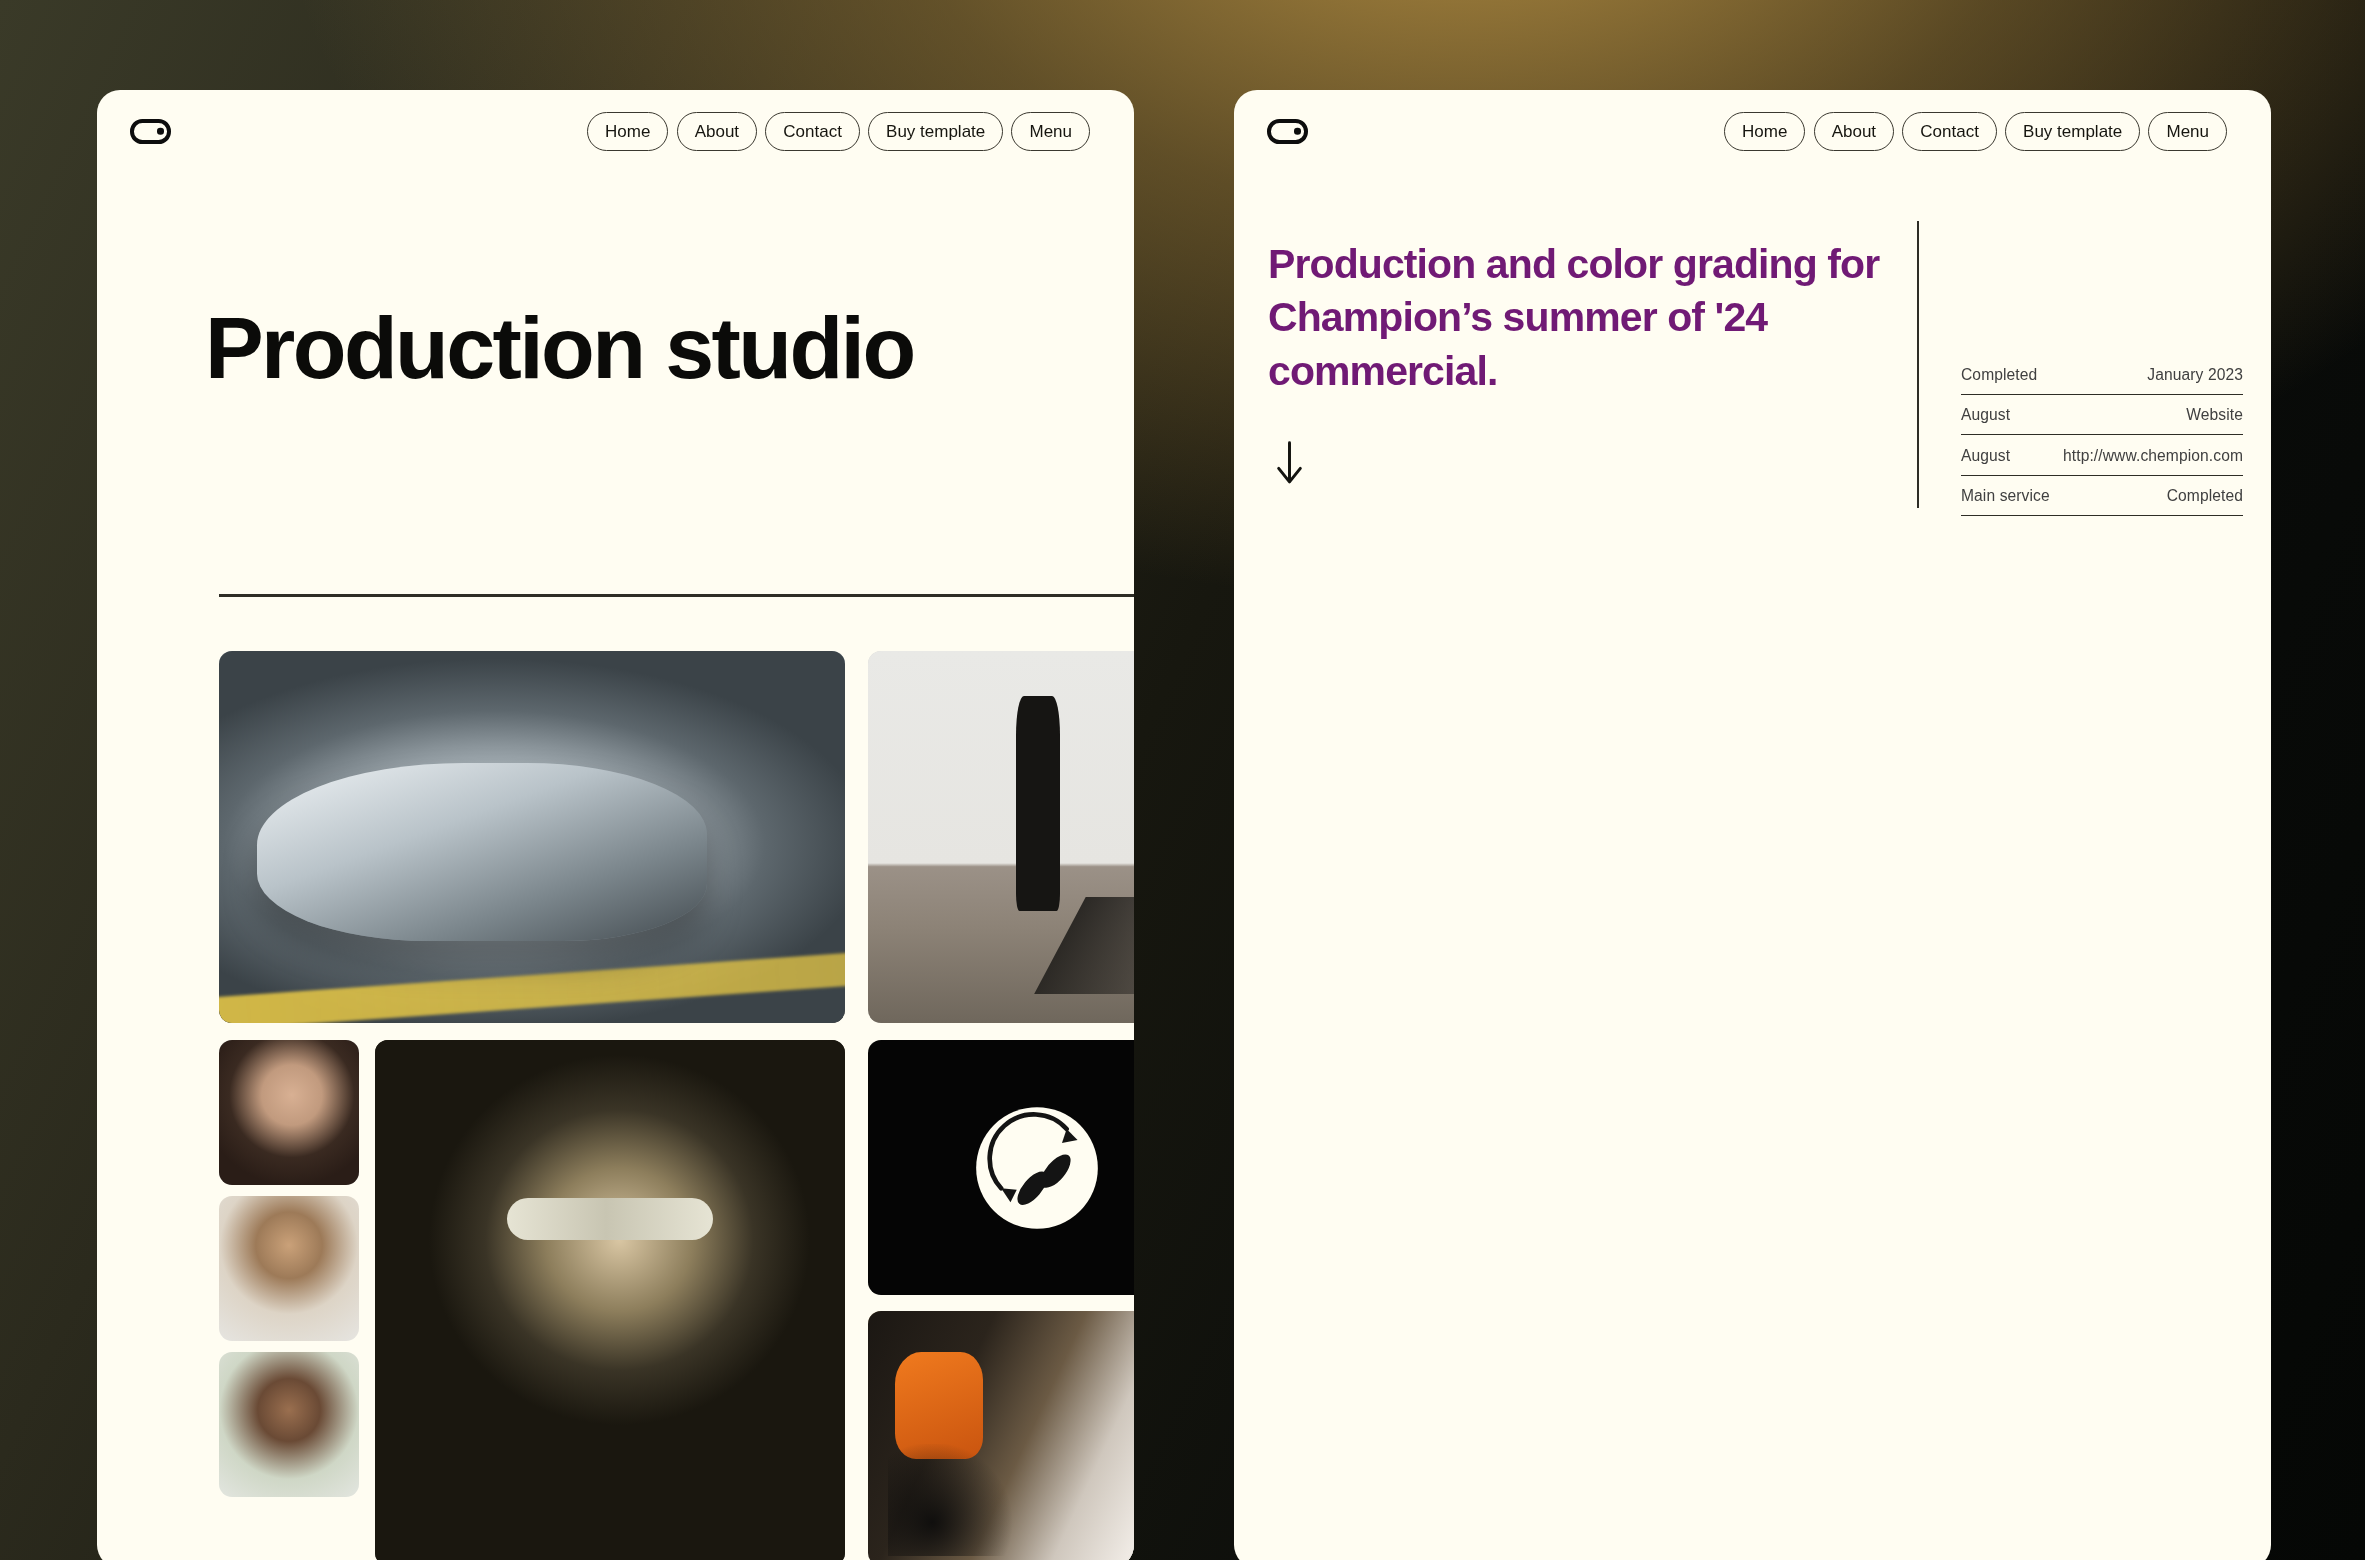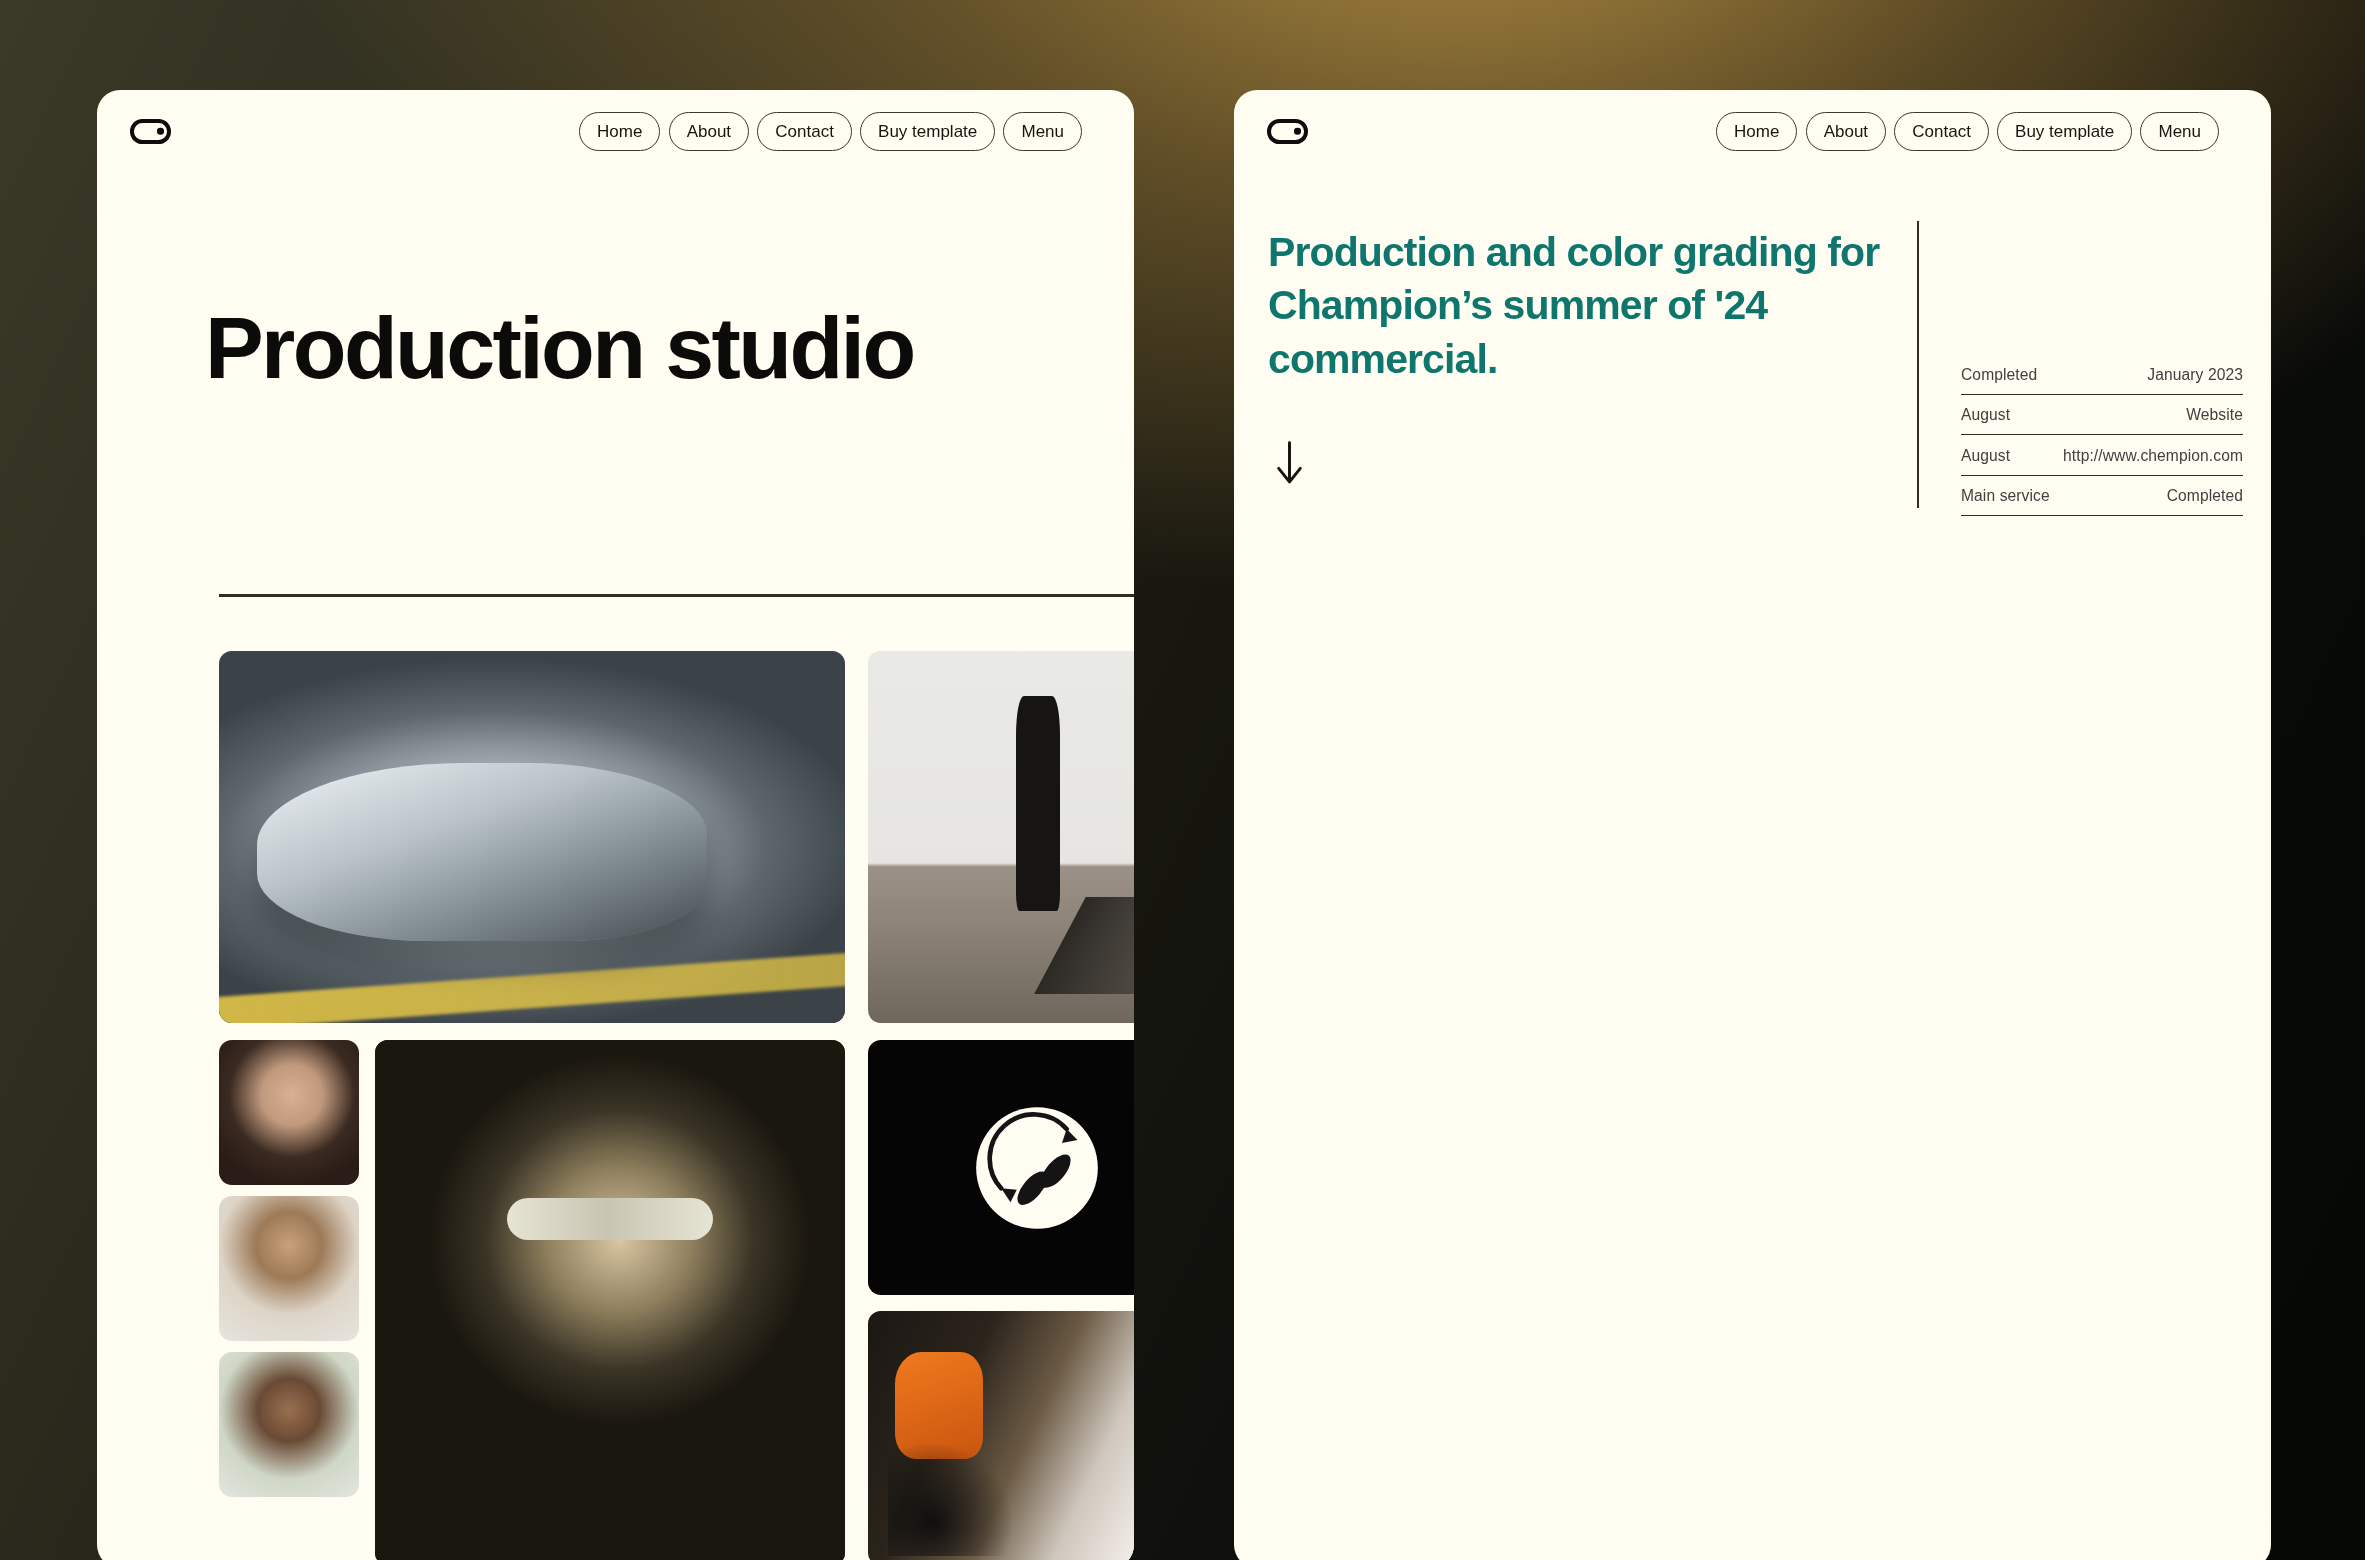--- a/index.html
+++ b/index.html
@@ -30,21 +30,21 @@
     border-radius: 23px;
     overflow: hidden;
   }
 
   .card-left  { left: 97px;  top: 90px; width: 1037px; height: 1478px; }
   .card-right { left: 1234px; top: 90px; width: 1037px; height: 1478px; }
 
   
   .topbar {
     position: absolute;
-    top: 0; left: 0; right: 16px;
+    top: 0; left: 0; right: 8px;
     height: 82px;
     display: flex;
     align-items: center;
     justify-content: space-between;
     padding: 0 36px 0 33px;
   }
 
   .logo-mark {
     width: 41px;
     height: 25px;
@@ -130,27 +130,27 @@
   .t-p2      { left: 0;    top: 545px; width: 140px; height: 145px; }
   .t-p3      { left: 0;    top: 701px; width: 140px; height: 145px; }
   .t-sun     { left: 156px; top: 389px; width: 470px; height: 526px; }
   .t-logo    { left: 649px; top: 389px; width: 337px; height: 255px; background: #050505; }
   .t-bike    { left: 649px; top: 660px; width: 337px; height: 255px; }
 
   
   .proj-title {
     position: absolute;
     left: 34px;
-    top: 136px;
+    top: 148px;
     width: 657px;
     font-size: 41px;
     line-height: 1.3;
     letter-spacing: -0.9px;
     font-weight: 700;
-    color: #0f766e;
+    color: #701a75;
   }
 
   .proj-divider {
     position: absolute;
     left: 683px;
     top: 131px;
     width: 1.6px;
     height: 287px;
     background: #2e2d26;
   }

